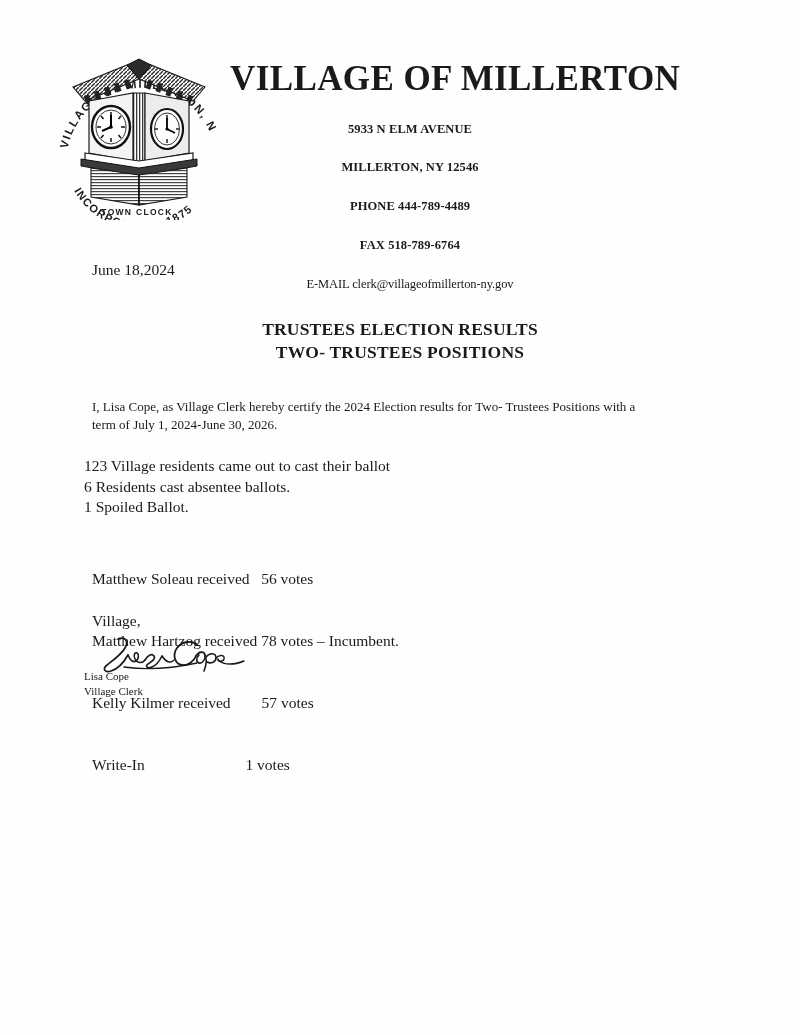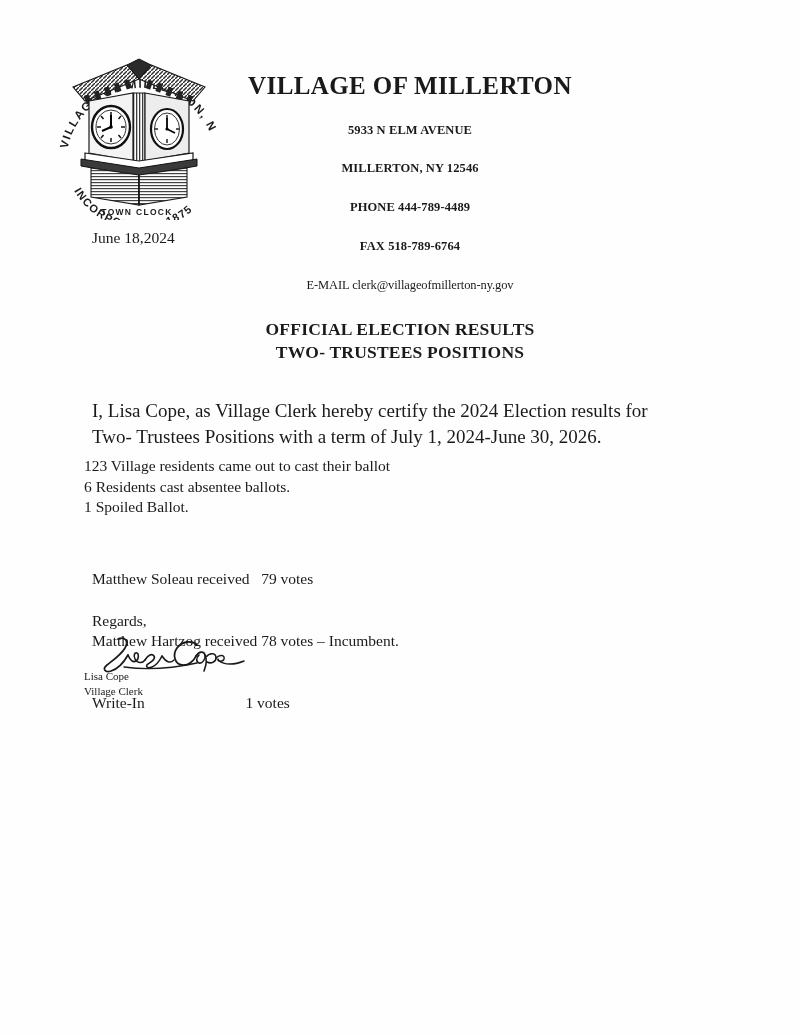--- a/index.html
+++ b/index.html
@@ -41,45 +41,45 @@
   .seal svg { display: block; width: 165px; height: 185px; }
 
   .org-block {
     position: absolute;
     left: 230px;
     top: 30px;
     width: 360px;
     text-align: center;
   }
   .org-title {
-    font-size: 25px;
+    font-size: 35px;
     font-weight: bold;
     letter-spacing: 0.4px;
     line-height: 1.1;
-    margin: 12px 0 6px 0;
+    margin: 0 0 6px 0;
     white-space: nowrap;
   }
   .org-line {
     font-size: 12.5px;
     font-weight: bold;
     line-height: 1.35;
     letter-spacing: 0.1px;
     margin-top: 22px;
   }
   .org-line.email {
     font-weight: normal;
     letter-spacing: -0.1px;
     text-align: center;
   }
 
   
   .date-line {
     position: absolute;
     left: 92px;
-    top: 229px;
+    top: 261px;
     font-size: 15.5px;
   }
 
   .doc-title {
     position: absolute;
     left: 0;
     top: 318px;
     width: 800px;
     text-align: center;
   }
@@ -88,21 +88,21 @@
     font-weight: bold;
     line-height: 1.32;
     letter-spacing: 0.2px;
   }
 
   .body-text {
     position: absolute;
     left: 92px;
     top: 398px;
     width: 560px;
-    font-size: 19px;
+    font-size: 13px;
     line-height: 1.36;
   }
 
   .stats-block {
     position: absolute;
     left: 84px;
     top: 456px;
     font-size: 15.5px;
     line-height: 1.33;
   }
@@ -251,39 +251,40 @@
       <div class="org-line">MILLERTON, NY 12546</div>
       <div class="org-line">PHONE 444-789-4489</div>
       <div class="org-line">FAX 518-789-6764</div>
       <div class="org-line email">E-MAIL clerk@villageofmillerton-ny.gov</div>
     </div>
   </div>
 
   <div class="date-line">June 18,2024</div>
 
   <div class="doc-title">
-    <div class="doc-title-line">OFFICIAL ELECTION RESULTS</div>
+    <div class="doc-title-line">TRUSTEES ELECTION RESULTS</div>
     <div class="doc-title-line">TWO- TRUSTEES POSITIONS</div>
   </div>
 
   <div class="body-text">I, Lisa Cope, as Village Clerk hereby certify the 2024 Election results for Two- Trustees Positions with a term of July 1, 2024-June 30, 2026.</div>
 
   <div class="stats-block">
     <div>123 Village residents came out to cast their ballot</div>
     <div>6 Residents cast absentee ballots.</div>
     <div>1 Spoiled Ballot.</div>
   </div>
 
   <div class="results-block">
-    <div>Matthew Soleau received   79 votes</div>
+    <div>Matthew Soleau received   56 votes</div>
     <div>Matthew Hartzog received 78 votes – Incumbent.</div>
+    <div>Kelly Kilmer received        57 votes</div>
     <div>Write-In                          1 votes</div>
   </div>
 
-  <div class="signoff">Regards,</div>
+  <div class="signoff">Village,</div>
 
   <div class="signature">
     <svg viewBox="0 0 150 42" xmlns="http://www.w3.org/2000/svg">
       <g fill="none" stroke="#1a1a1a" stroke-linecap="round" stroke-linejoin="round">
 
         <path d="M22,5 C29,2 33,7 29,14 C25,21 16,27 11,31 C6,35 9,39 15,37 C22,35 28,28 32,21" stroke-width="1.7"></path>
 
         <path d="M32,21 C34,26 37,29 40,27 C43,25 43,20 41,19 C39,18 37,21 39,25 C41,29 46,30 49,26" stroke-width="1.6"></path>
         <path d="M49,26 C52,21 56,19 58,22 C60,25 55,28 52,30 C49,32 51,35 56,33 C61,31 64,26 66,22" stroke-width="1.6"></path>
 

